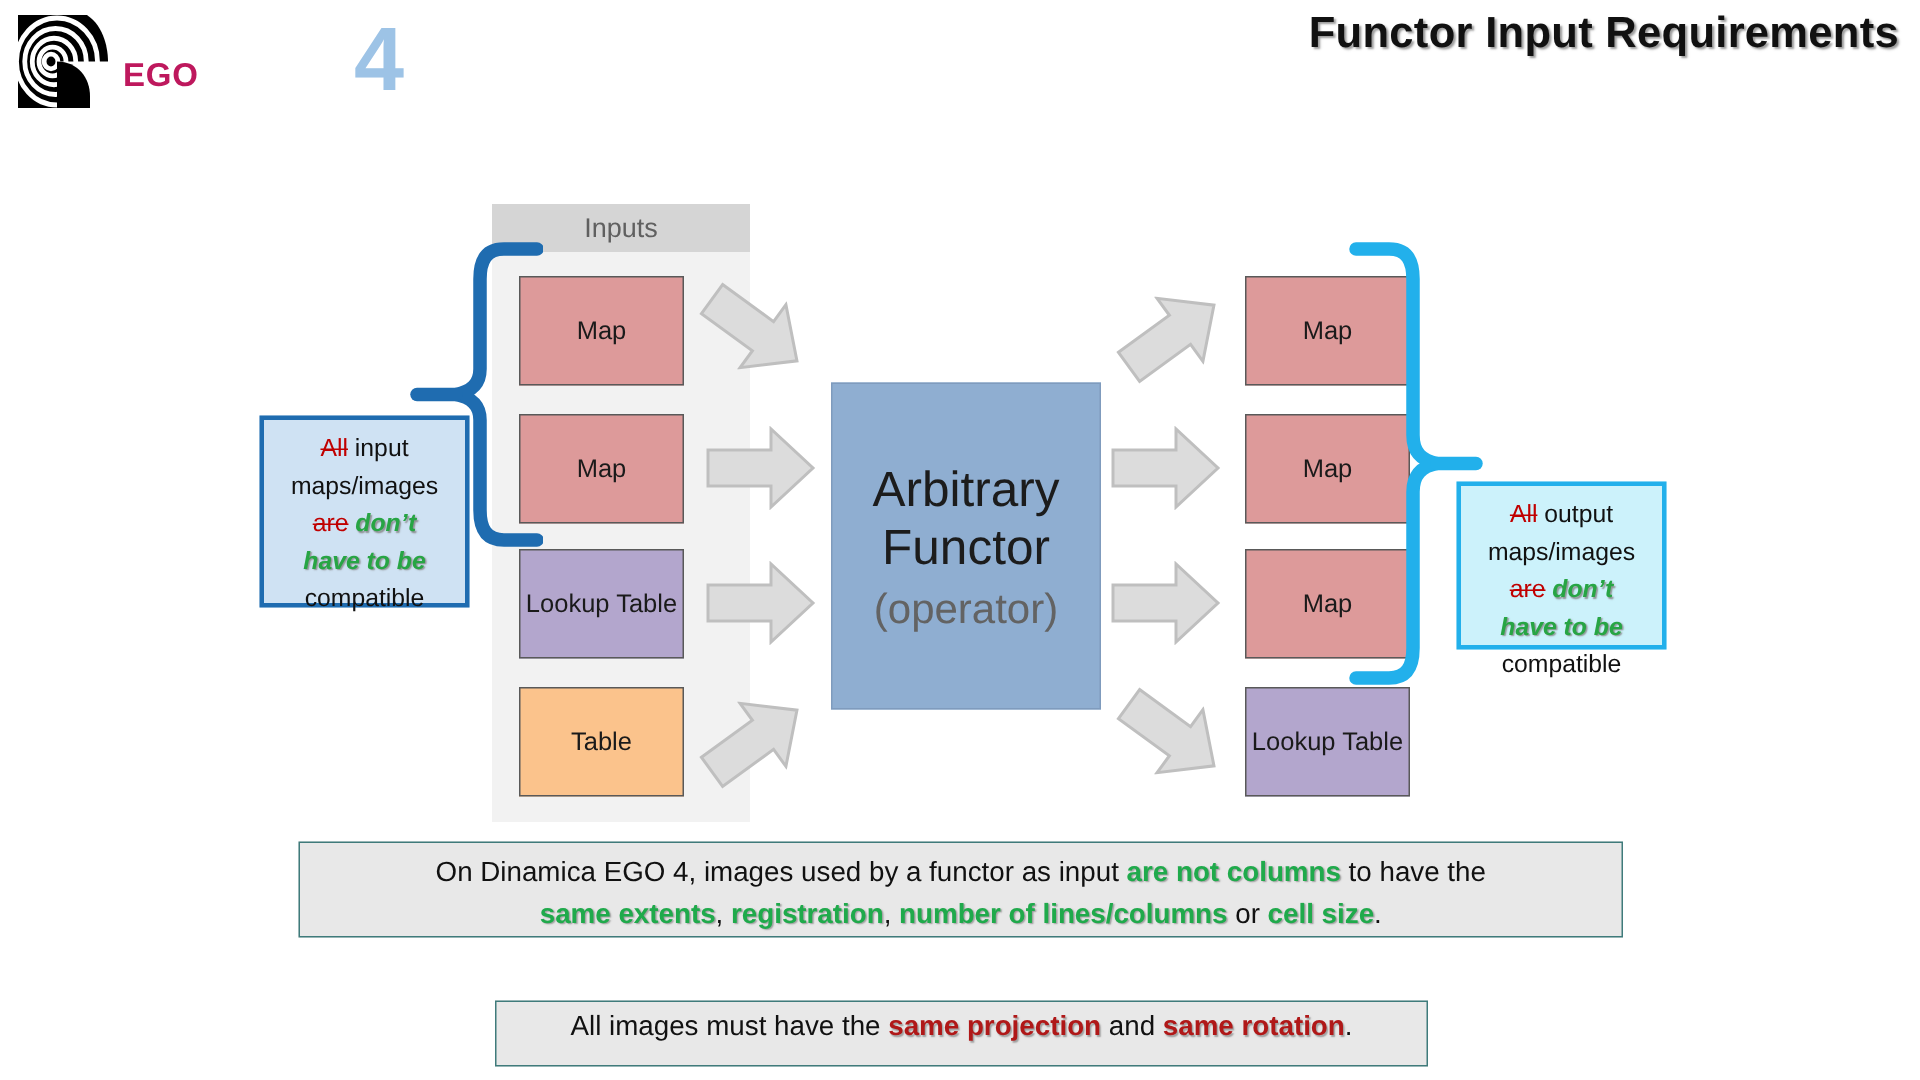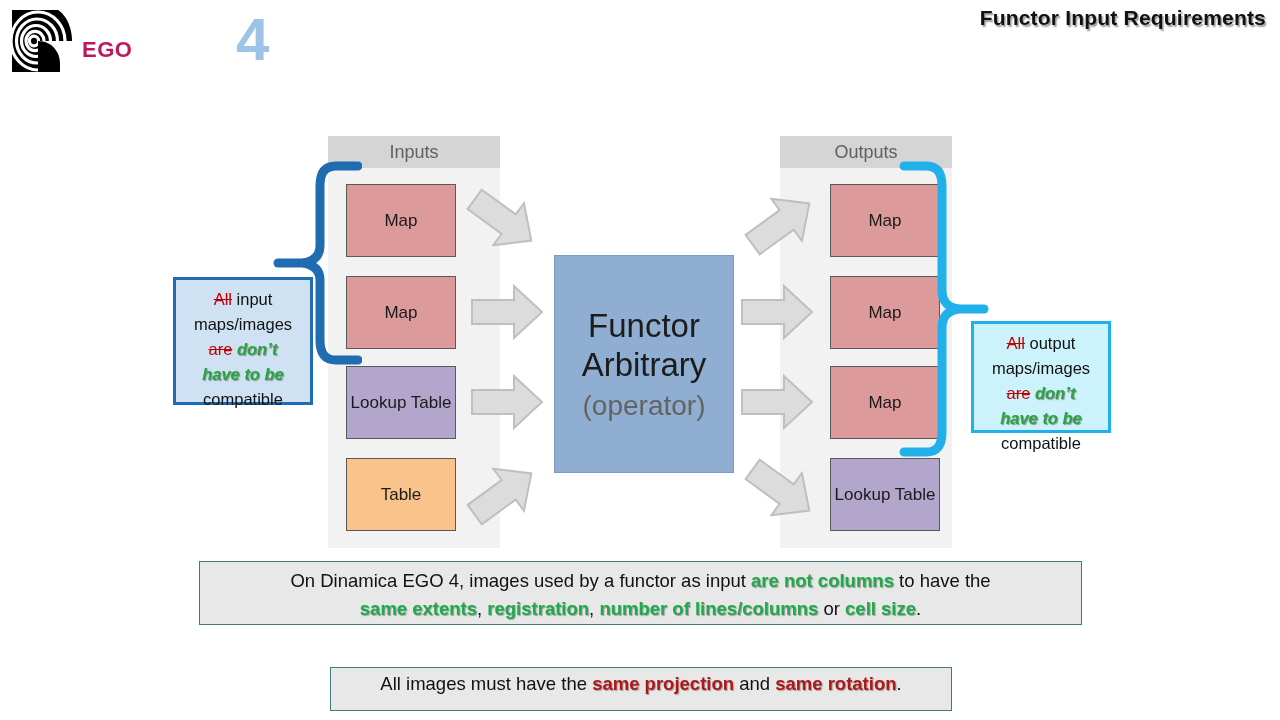--- a/index.html
+++ b/index.html
@@ -25,21 +25,21 @@
   }
   #logo-four {
     position: absolute; left: 228px; top: 4px;
     font-size: 60px; font-weight: bold; color: #9dc3e6; line-height: 60px;
     font-family: "Liberation Sans", sans-serif;
   }
 
   
   #title {
     position: absolute; right: 14px; top: 6px;
-    font-size: 21px; font-weight: bold; color: #111;
+    font-size: 29px; font-weight: bold; color: #111;
     text-shadow: 1.5px 1.5px 1.5px rgba(120,120,120,0.75);
     letter-spacing: 0.2px; white-space: nowrap;
   }
 
   
   .column { position: absolute; width: 172px; background: #f2f2f2; }
   #col-inputs  { left: 328px; top: 136px; height: 412px; }
   #col-outputs { left: 780px; top: 136px; height: 412px; }
   .column-head {
     height: 32px; background: #d5d5d5;
@@ -168,23 +168,20 @@
       <div class="logo-ego">EGO</div>
     </div>
     <div id="logo-four">4</div>
   </div>
 
   <div id="title">Functor Input Requirements</div>
 
   <div class="column" id="col-inputs">
     <div class="column-head">Inputs</div>
   </div>
-  <div class="column" id="col-outputs">
-    <div class="column-head">Outputs</div>
-  </div>
 
   <div class="item map" id="in-map1">Map</div>
   <div class="item map" id="in-map2">Map</div>
   <div class="item lookup" id="in-lookup">Lookup Table</div>
   <div class="item table" id="in-table">Table</div>
 
   <div class="item map" id="out-map1">Map</div>
   <div class="item map" id="out-map2">Map</div>
   <div class="item map" id="out-map3">Map</div>
   <div class="item lookup" id="out-lookup">Lookup Table</div>
@@ -225,22 +222,22 @@
         <path d="M2 16 H44 V2 L72 28 L44 54 V40 H2 Z"></path>
       </svg>
   </div>
   <div class="arrow" id="arr-out4">
     <svg viewBox="0 0 74 56">
         <path d="M2 16 H44 V2 L72 28 L44 54 V40 H2 Z"></path>
       </svg>
   </div>
 
   <div id="functor">
+    <div class="f-main">Arbitrary</div>
     <div class="f-main">Functor</div>
-    <div class="f-main">Arbitrary</div>
     <div class="f-sub">(operator)</div>
   </div>
 
   <div class="brace" id="brace-in">
     <svg width="90" height="206" viewBox="0 0 90 206">
       <path d="M86 6 H64 C52 6 48 14 48 26 V86 C48 96 42 101 32 103
                C42 105 48 110 48 120 V180 C48 192 52 200 64 200 H86" fill="none" stroke="#1f6cb0" stroke-width="9" stroke-linecap="round" stroke-linejoin="round"></path>
       <path d="M32 103 H6" fill="none" stroke="#1f6cb0" stroke-width="9" stroke-linecap="round"></path>
     </svg>
   </div>

